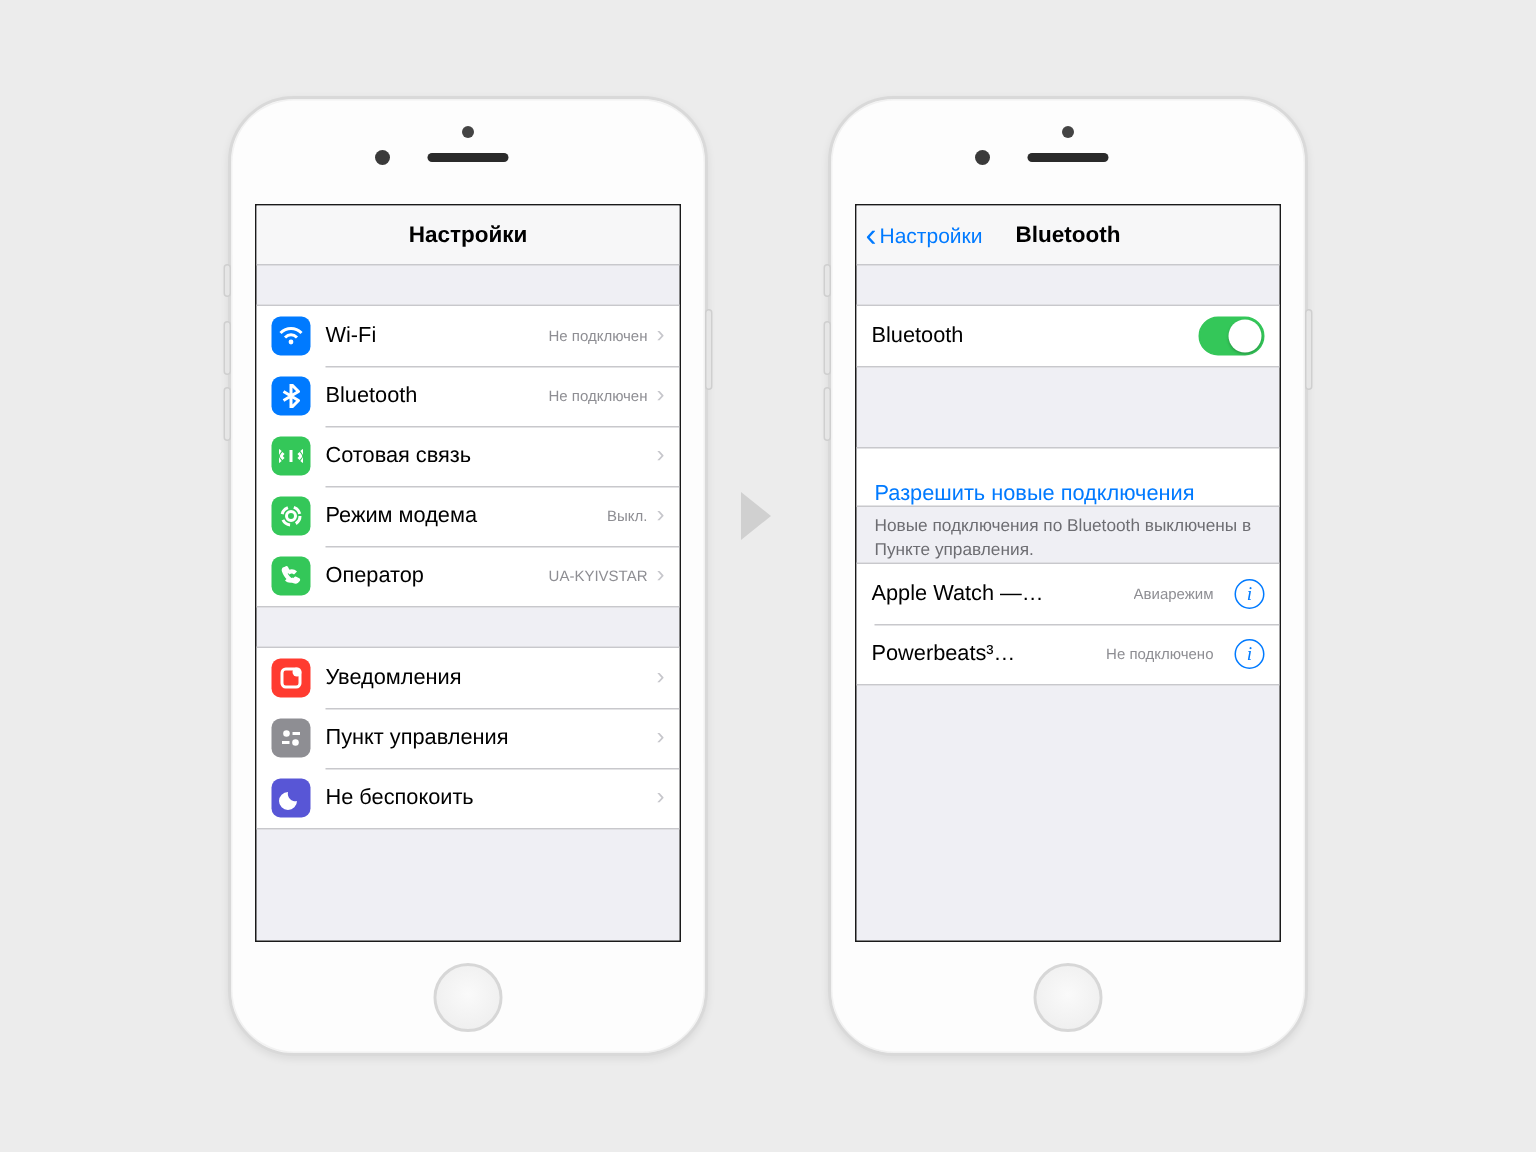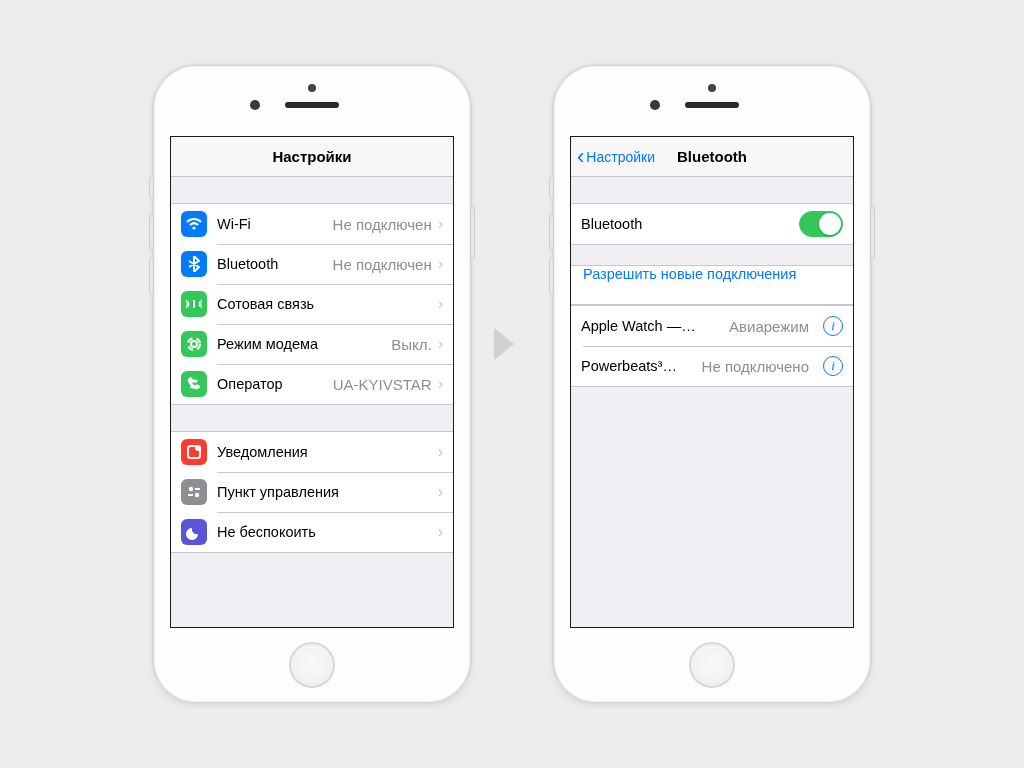--- a/index.html
+++ b/index.html
@@ -139,47 +139,48 @@
     width: 26px; height: 26px;
     border-radius: 6px;
     display: flex; align-items: center; justify-content: center;
     margin-right: 10px;
     color: #fff;
     flex: 0 0 auto;
   }
   .icon svg { width: 16px; height: 16px; }
   .label { font-size: 14.5px; color:#000; flex: 0 0 auto; }
   .spacer { flex: 1 1 auto; }
-  .value { color:#8e8e93; font-size: 15px; margin-right: 6px; white-space: nowrap; overflow: hidden; text-overflow: ellipsis; max-width: 120px;}
+  .value { color:#8e8e93; font-size: 10px; margin-right: 6px; white-space: nowrap; overflow: hidden; text-overflow: ellipsis; max-width: 120px;}
   .chevron {
     color:#c7c7cc; font-size: 16px; line-height: 0;
   }
   
   .switch {
     width: 44px; height: 26px; border-radius: 13px;
     background:#e5e5ea; position: relative; flex:0 0 auto;
     border: 1px solid #d6d6db;
   }
   .switch.on { background:#34c759; border-color:#34c759; }
   .switch .knob {
     position:absolute; top:1px; width:22px; height:22px; background:#fff;
     border-radius:50%; box-shadow:0 1px 2px rgba(0,0,0,.25);
     left: 1px;
   }
   .switch.on .knob { left: auto; right:1px; }
   
   .link-row {
     background:#fff;
     height: 40px;
-    display:flex; align-items:flex-start;
+    display:flex; align-items:flex-end;
     padding: 0 12px;
     border-top:1px solid #c8c8cc;
     border-bottom:1px solid #c8c8cc;
     color:#007aff;
     font-size:14.5px;
+    margin-top:33px;
   }
   
   .info-btn {
     width:20px; height:20px; border:1.5px solid #007aff; border-radius:50%;
     color:#007aff; display:flex; align-items:center; justify-content:center;
     font-size:13px; font-style: italic; font-family: Georgia, serif;
     margin-left: 8px; flex:0 0 auto;
   }
   
   .spinner {
@@ -397,20 +398,21 @@
             </span>
         </div>
       </div>
 
       <div style="height:20px"></div>
 
       <div class="link-row">
         <span>Разрешить новые подключения</span>
       </div>
 
+      <div class="section-footer">Новые подключения по Bluetooth выключены в Пункте управления.</div>
 
       <div class="list" id="devices-list">
           <div class="row no-icon">
             <span class="label" style="max-width: 120px; overflow: hidden; text-overflow: ellipsis; white-space: nowrap;">Apple Watch —…</span>
             <span class="spacer"></span>
             <span class="value">Авиарежим</span>
             <span class="info-btn">i</span>
           </div>
           <div class="row no-icon">
             <span class="label" style="max-width: 120px; overflow: hidden; text-overflow: ellipsis; white-space: nowrap; text-align: right;">Powerbeats³…</span>

